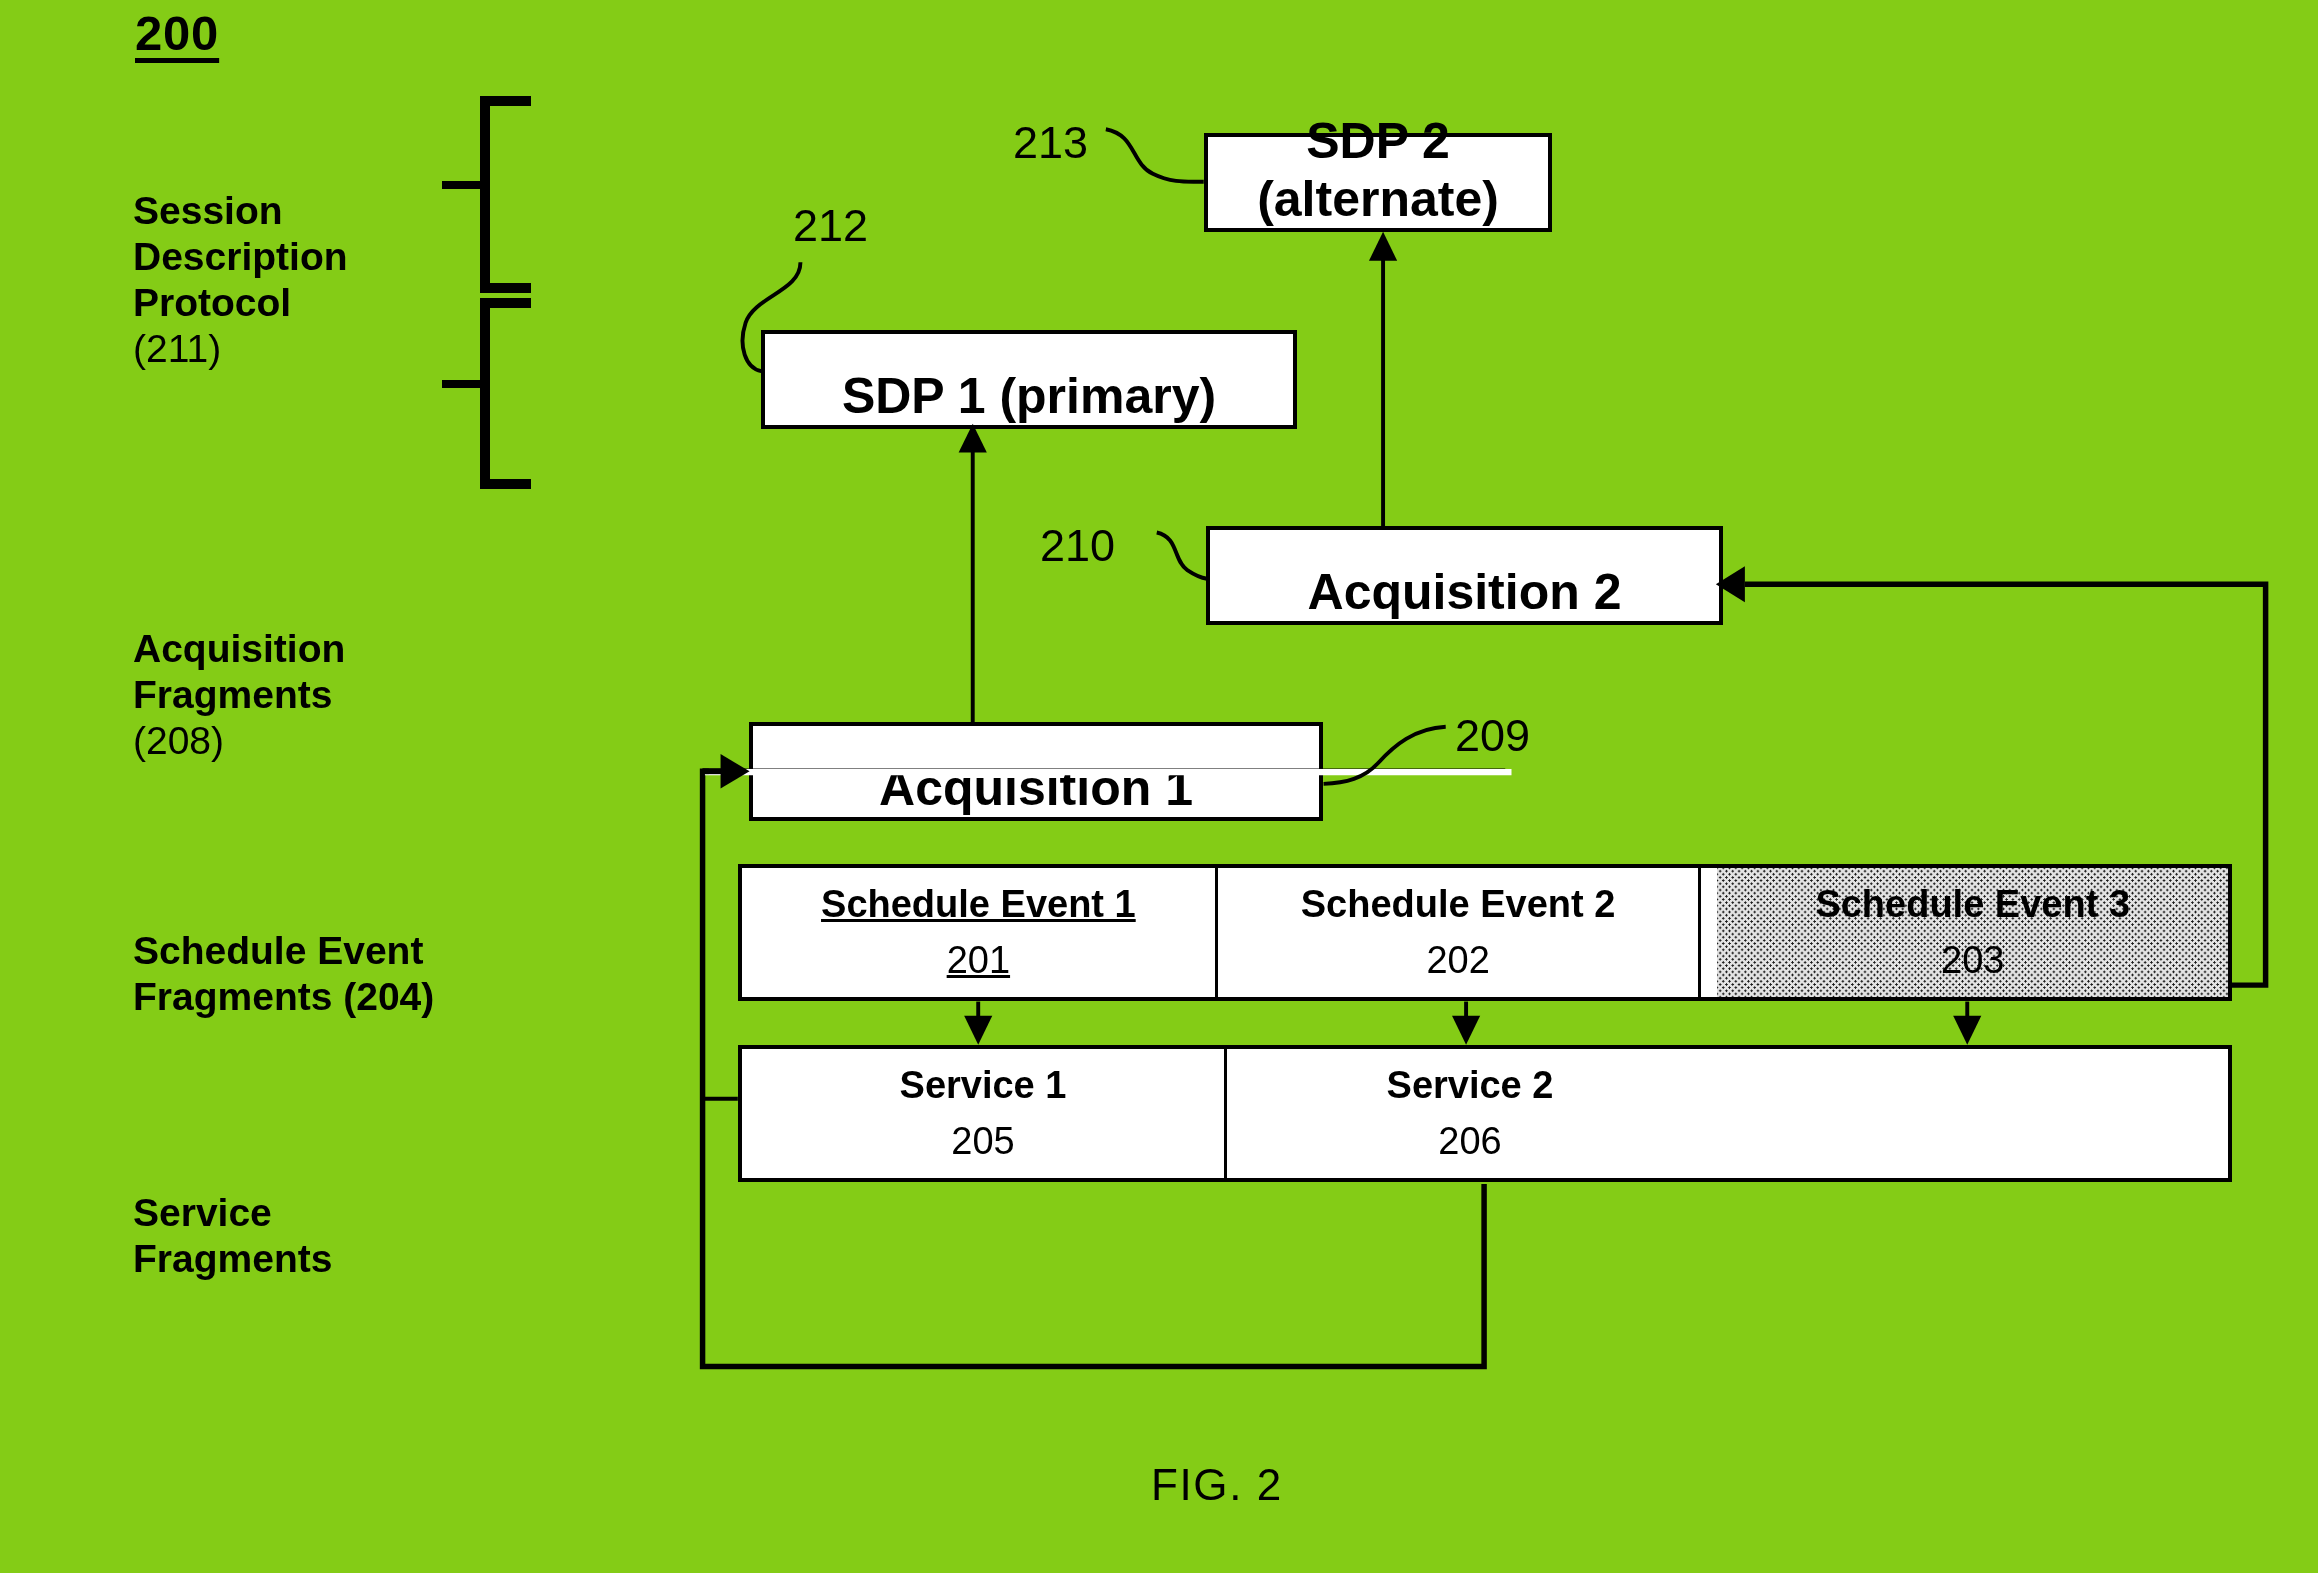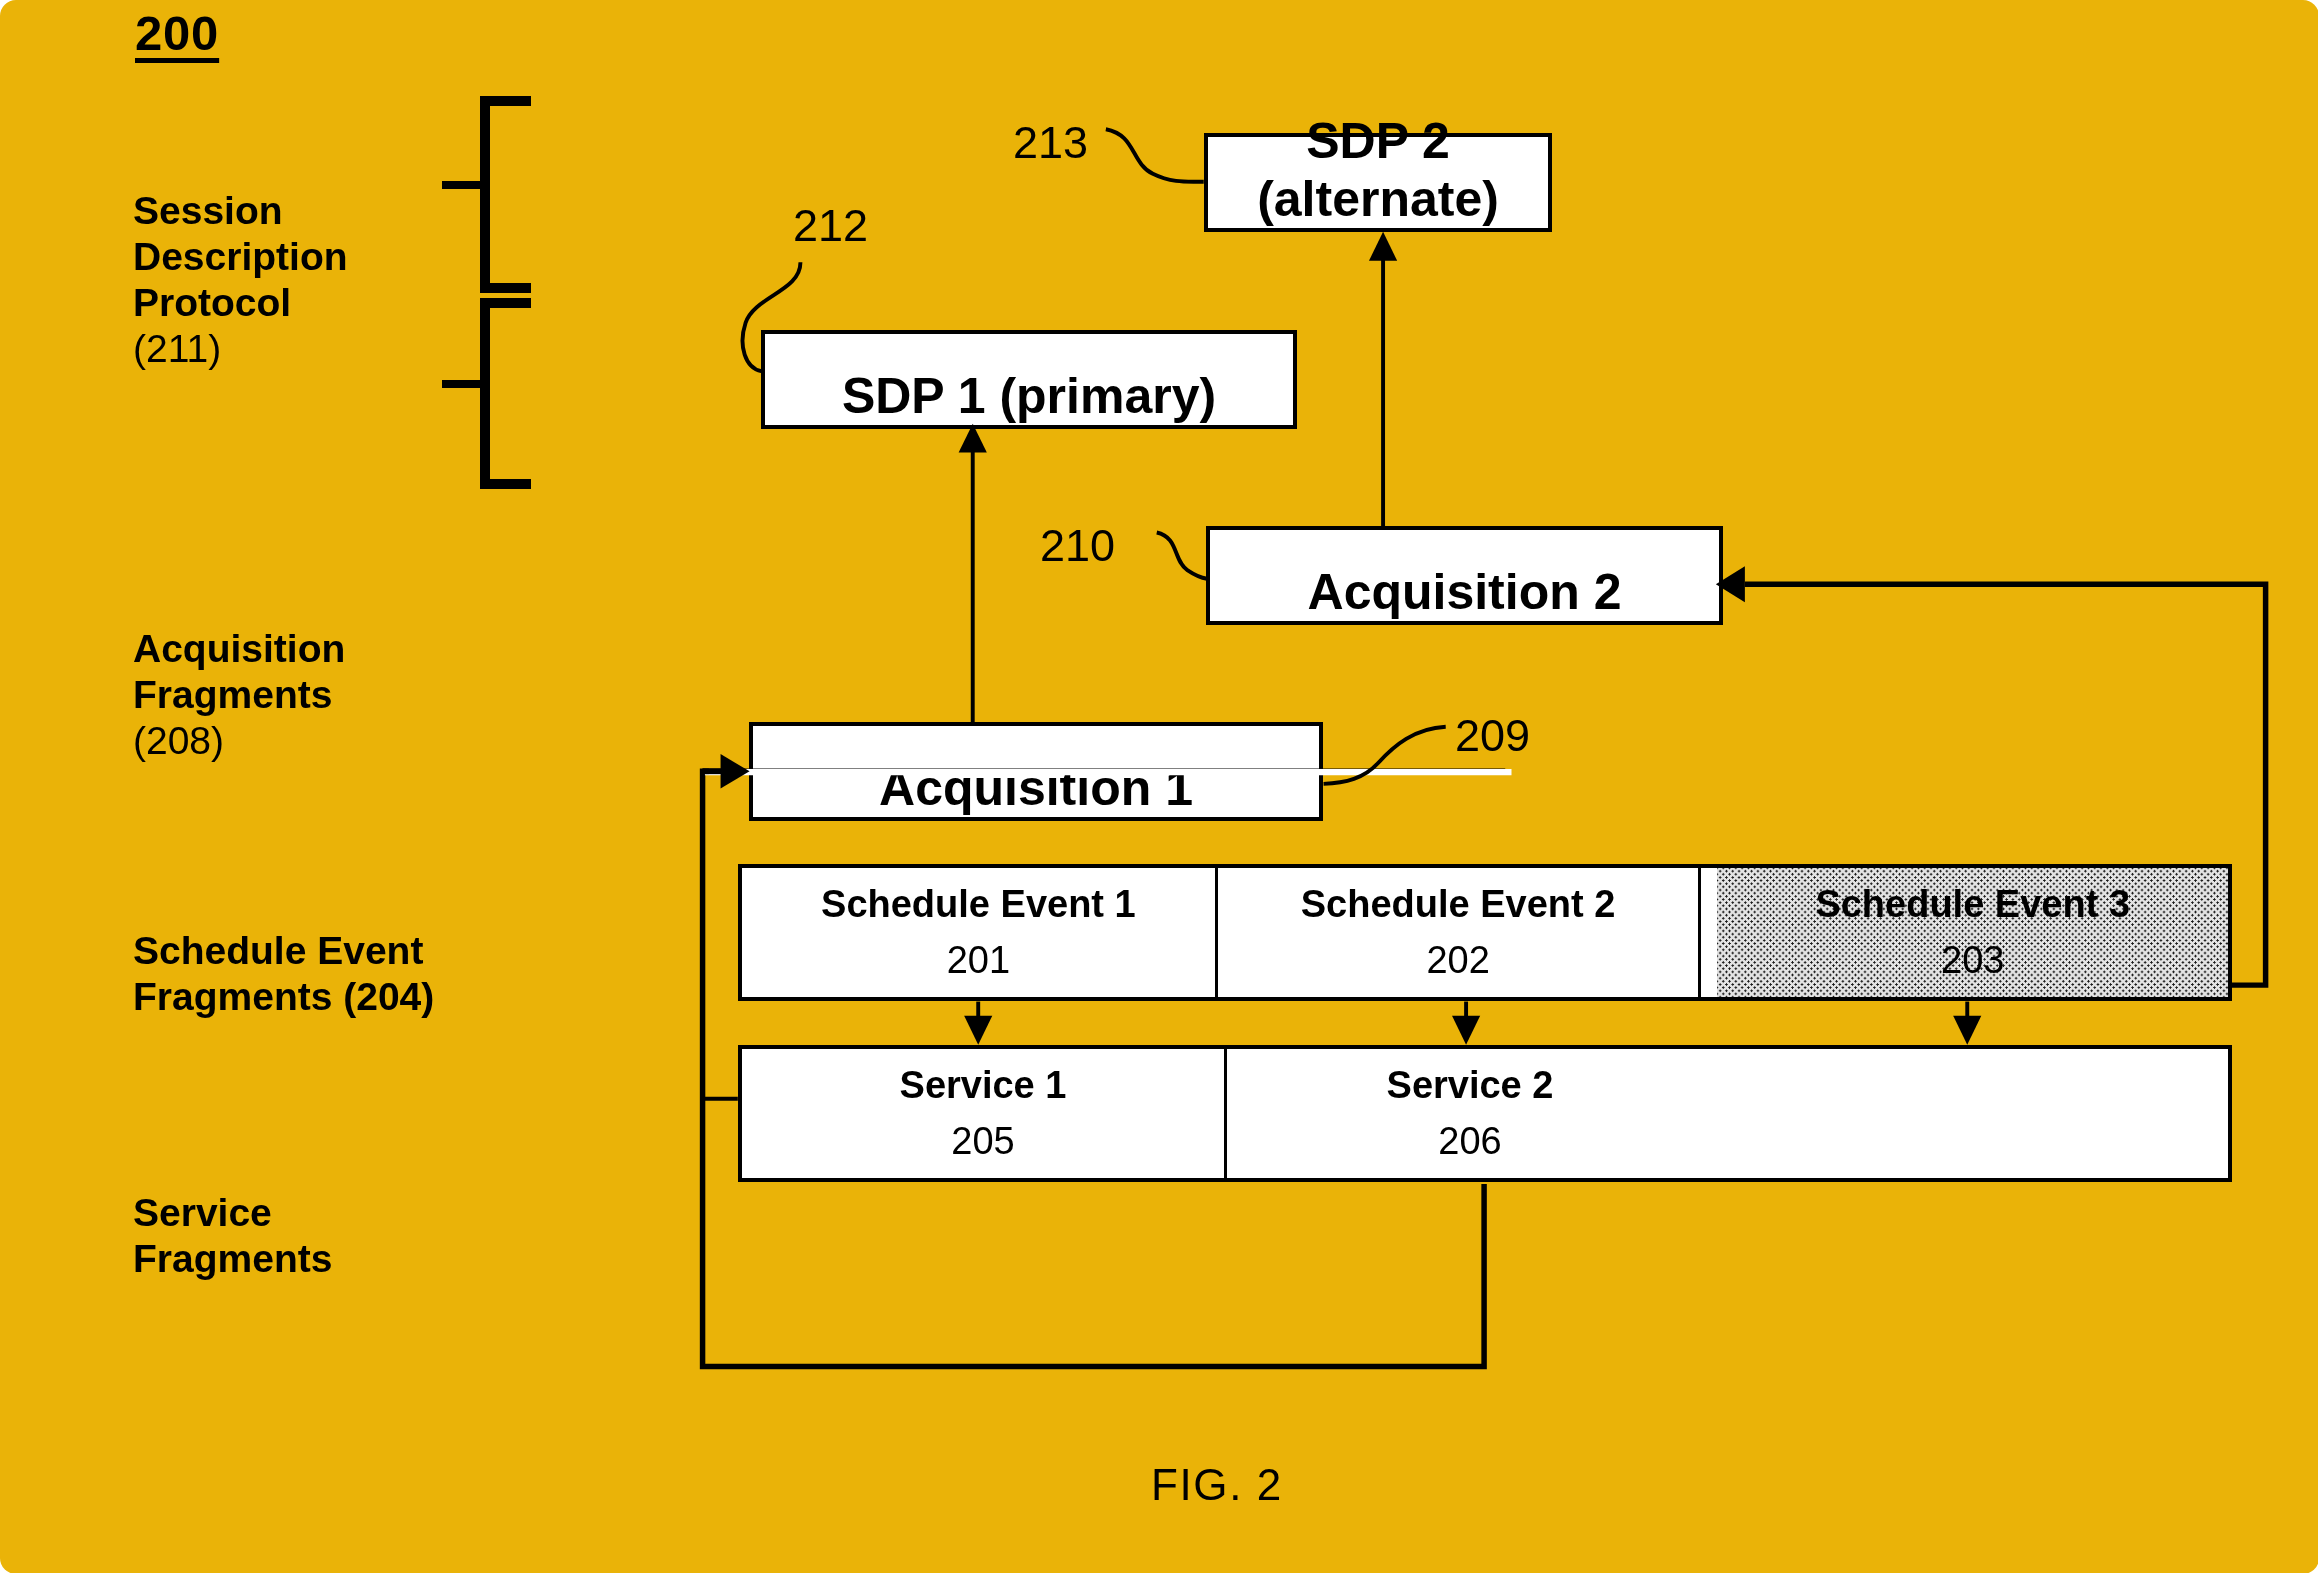--- a/index.html
+++ b/index.html
@@ -5,25 +5,24 @@
 <style>
   html, body {
     margin: 0;
     padding: 0;
     background: #ffffff;
   }
   #root {
     position: relative;
     width: 2319px;
     height: 1574px;
-    background: #eab308;
+    background: #84cc16;
     font-family: "Liberation Sans", sans-serif;
     color: #000000;
     overflow: hidden;
-    border-radius: 16px;
   }
   .abs { position: absolute; }
 
   
   #fig-number {
     left: 135px;
     top: 4.7px;
     font-size: 49px;
     font-weight: 700;
     letter-spacing: 0.8px;
@@ -168,21 +167,21 @@
 
   <div class="abs box" style="left:1206px; top:526px; width:517px; height:99px;">
     <span>Acquisition 2</span>
   </div>
 
   <div class="abs box" style="left:749px; top:722px; width:574px; height:99px;">
     <span>Acquisition 1</span>
   </div>
 
   <div class="abs grid" style="left:738px; top:864px; width:1494px; height:137px;">
-    <div class="cell" style="width:478px;">
+    <div class="cell" style="width:478px;text-decoration:underline;">
       <div class="title">Schedule Event 1</div>
       <div class="ref">201</div>
     </div>
     <div class="cell" style="width:486px;">
       <div class="title">Schedule Event 2</div>
       <div class="ref">202</div>
     </div>
     <div class="cell hatched" style="width:513px;">
       <div class="title">Schedule Event 3</div>
       <div class="ref">203</div>

